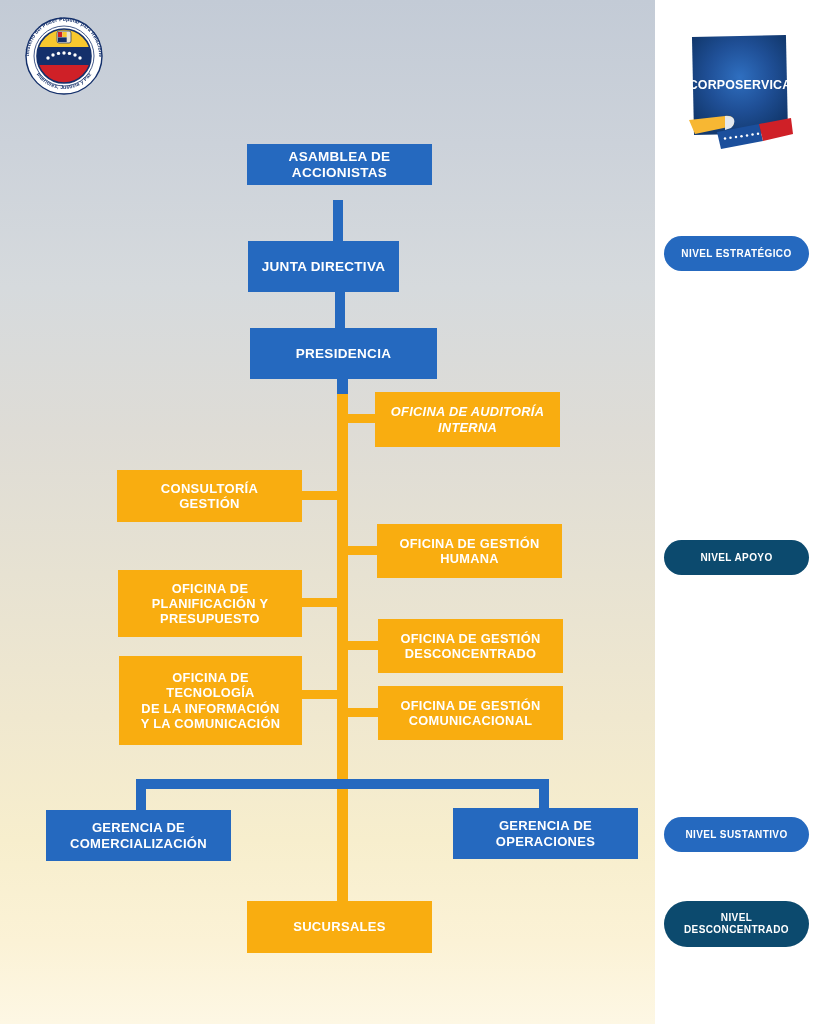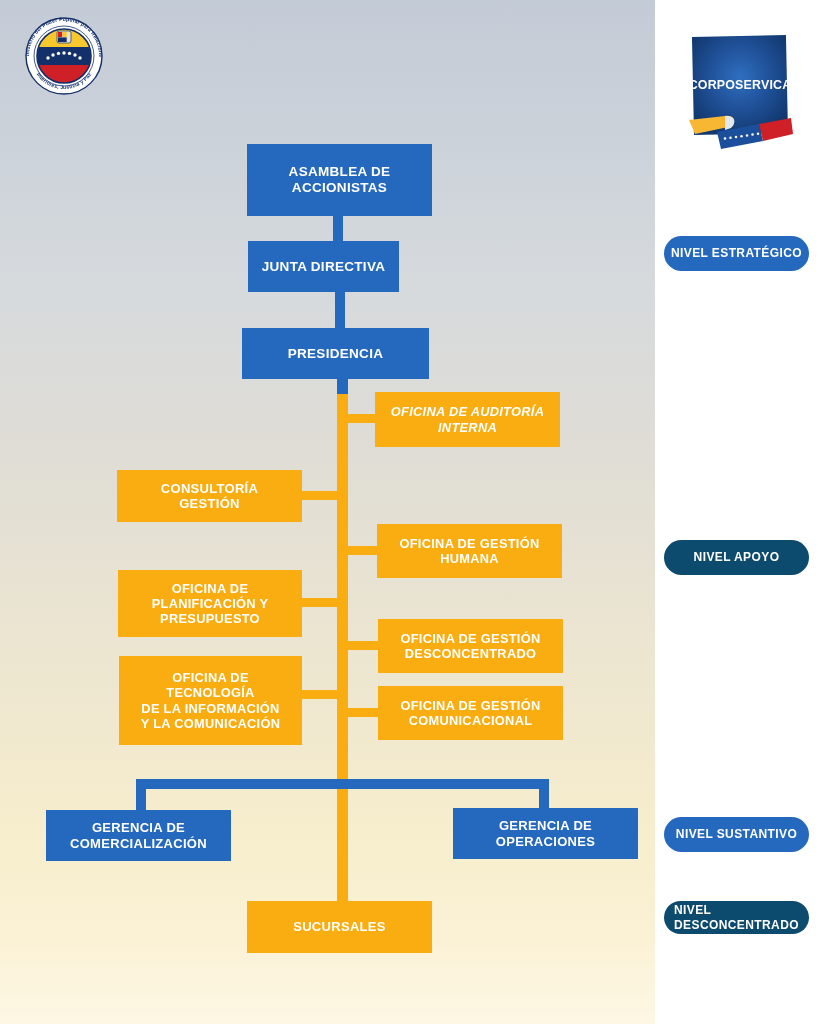--- a/index.html
+++ b/index.html
@@ -68,26 +68,27 @@
   .node.blue { background: #2569bf; }
   .node.orange { background: #f9ad10; }
 
   
   .pill {
     position: absolute;
     box-sizing: border-box;
     display: flex;
     align-items: center;
     justify-content: center;
+    text-align: center;
     color: #ffffff;
     font-weight: bold;
     border-radius: 999px;
     letter-spacing: 0.4px;
     line-height: 1.2;
-    font-size: 12px;
+    font-size: 10px;
   }
   .pill.blue { background: #2569bf; }
   .pill.orange { background: #0c4a6e; }
 
   
   #seal {
     position: absolute;
     left: 18px; top: 8px;
     width: 92px; height: 88px;
   }
@@ -205,32 +206,32 @@
   <div class="line orange" style="left:344px; top:708px; width:36px; height:9px;"></div>
 
   <div class="line blue" style="left:136px; top:779px; width:413px; height:10px;"></div>
 
   <div class="line blue" style="left:136px; top:779px; width:10px; height:33px;"></div>
 
   <div class="line blue" style="left:539px; top:779px; width:10px; height:33px;"></div>
 
   <div class="line orange" style="left:337px; top:789px; width:11px; height:114px;"></div>
 
-  <div class="node blue" style="left:247px; top:144px; width:185px; height:72px; font-size:13.5px;">
+  <div class="node blue" style="left:247px; top:144px; width:185px; height:41px; font-size:13.5px;">
     <span>
       <span>ASAMBLEA DE</span><br>
       <span>ACCIONISTAS</span>
     </span>
   </div>
 
   <div class="node blue" style="left:248px; top:241px; width:151px; height:51px; font-size:13.5px;">
     <span>JUNTA DIRECTIVA</span>
   </div>
 
-  <div class="node blue" style="left:242px; top:328px; width:187px; height:51px; font-size:13.5px;">
+  <div class="node blue" style="left:250px; top:328px; width:187px; height:51px; font-size:13.5px;">
     <span>PRESIDENCIA</span>
   </div>
 
   <div class="node orange" style="left:375px; top:392px; width:185px; height:55px; font-size:12.8px;font-style:italic;">
     <span>
       <span>OFICINA DE AUDITORÍA</span><br>
       <span>INTERNA</span>
     </span>
   </div>
 
@@ -302,20 +303,20 @@
   </div>
 
   <div class="pill orange" style="left:664px; top:540px; width:145px; height:35px;">
     <span>NIVEL APOYO</span>
   </div>
 
   <div class="pill blue" style="left:664px; top:817px; width:145px; height:35px;">
     <span>NIVEL SUSTANTIVO</span>
   </div>
 
-  <div class="pill orange" style="left:664px; top:901px; width:145px; height:33px;">
+  <div class="pill orange" style="left:664px; top:901px; width:145px; height:46px;">
     <span>
       <span>NIVEL</span><br>
       <span>DESCONCENTRADO</span>
     </span>
   </div>
 
 </div>
 
 </body></html>

